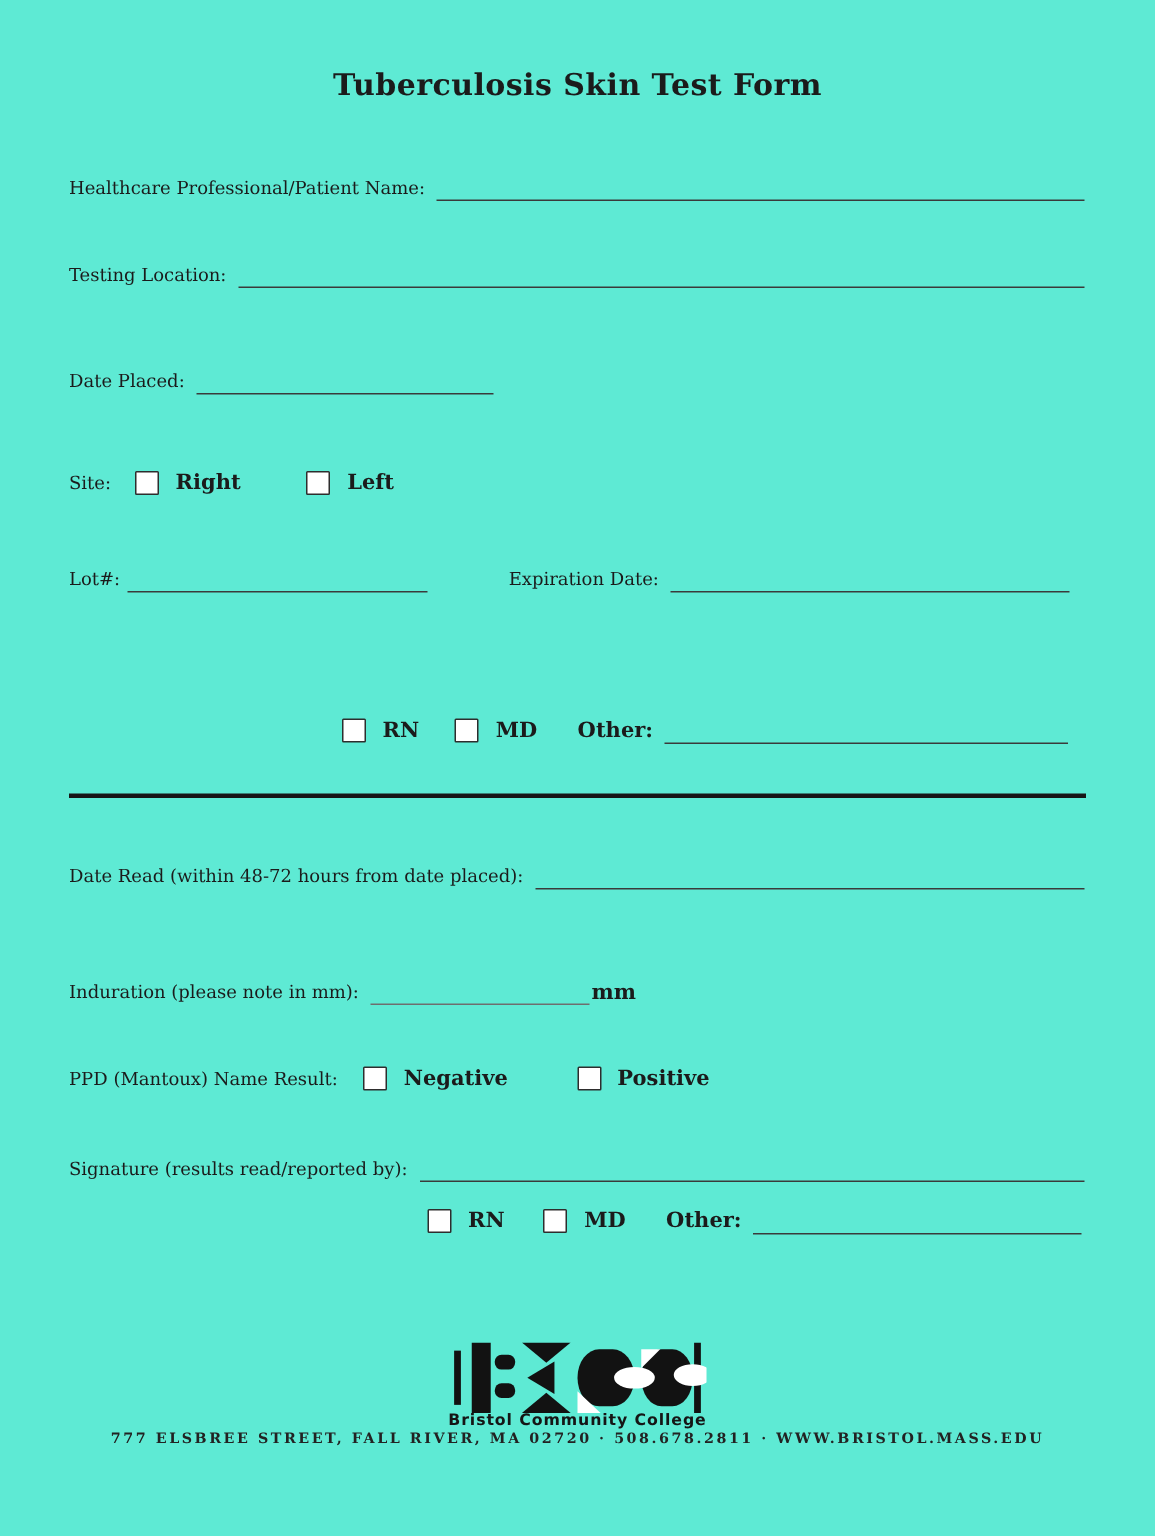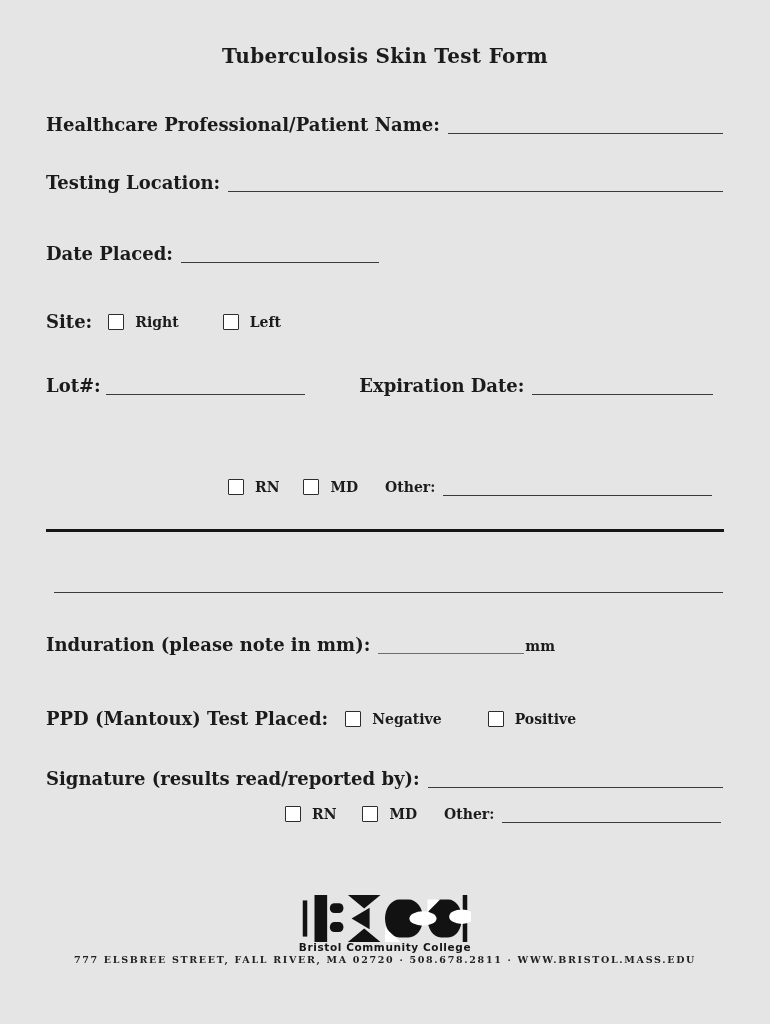--- a/index.html
+++ b/index.html
@@ -1,31 +1,31 @@
 <!DOCTYPE html>
 <html><head>
 <meta charset="utf-8">
 <style>
   html,body{margin:0;padding:0;}
   body{
     width:770px;height:1024px;background:#ffffff;position:relative;
     font-family:"DejaVu Serif","Liberation Serif",serif;color:#1b1b1b;
     overflow:hidden;
   }
-  .page{position:absolute;inset:0;background:#e5e5e5;}
+  .page{position:absolute;inset:0;background:#5eead4;}
   .title{
     position:absolute;top:44px;left:0;width:770px;text-align:center;
     font-size:20px;font-weight:700;letter-spacing:.3px;margin:0;
   }
   .row{
     position:absolute;left:46px;right:47px;height:20px;
     display:flex;align-items:flex-end;white-space:nowrap;
   }
   .row.center{align-items:center;}
-  .lbl{font-size:18px;font-weight:700;line-height:18px;}
+  .lbl{font-size:12px;font-weight:400;line-height:18px;}
   .line{
     font-family:"DejaVu Serif","Liberation Serif",serif;font-size:14px;
     border:none;outline:none;background:transparent;
     border-bottom:1.5px solid #3a3a3a;height:18px;padding:0 2px;
     margin-left:8px;box-sizing:border-box;
   }
   .grow{flex:1 1 auto;min-width:0;}
   .light{border-bottom-color:#6e6e6e;}
   .cbox{
     width:16px;height:16px;border:1.6px solid #2d2d2d;background:#fff;
@@ -90,31 +90,32 @@
     <span class="cblbl">RN</span>
     <span class="cbox" style="margin-left:24px"></span>
     <span class="cblbl">MD</span>
     <span class="cblbl" style="margin-left:27px">Other:</span>
     <input class="line grow" type="text" value="" style="">
   </div>
 
   <div class="divider"></div>
 
   <div class="row" style="top:573px">
+    <span class="lbl">Date Read (within 48-72 hours from date placed):</span>
     <input class="line grow" type="text" value="" style="">
   </div>
 
-  <div class="row" style="top:634px">
+  <div class="row" style="top:650px">
     <span class="lbl">Induration (please note in mm):</span>
     <input class="line light" style="width: 146px;" type="text" value="">
     <span class="unit">mm</span>
   </div>
 
   <div class="row center" style="top:709px">
-    <span class="lbl">PPD (Mantoux) Test Placed:</span>
+    <span class="lbl">PPD (Mantoux) Name Result:</span>
     <span class="cbox" style="margin-left:17px"></span>
     <span class="cblbl">Negative</span>
     <span class="cbox" style="margin-left:46px"></span>
     <span class="cblbl">Positive</span>
   </div>
 
   <div class="row" style="top:768px">
     <span class="lbl">Signature (results read/reported by):</span>
     <input class="line grow" type="text" value="" style="">
   </div>

